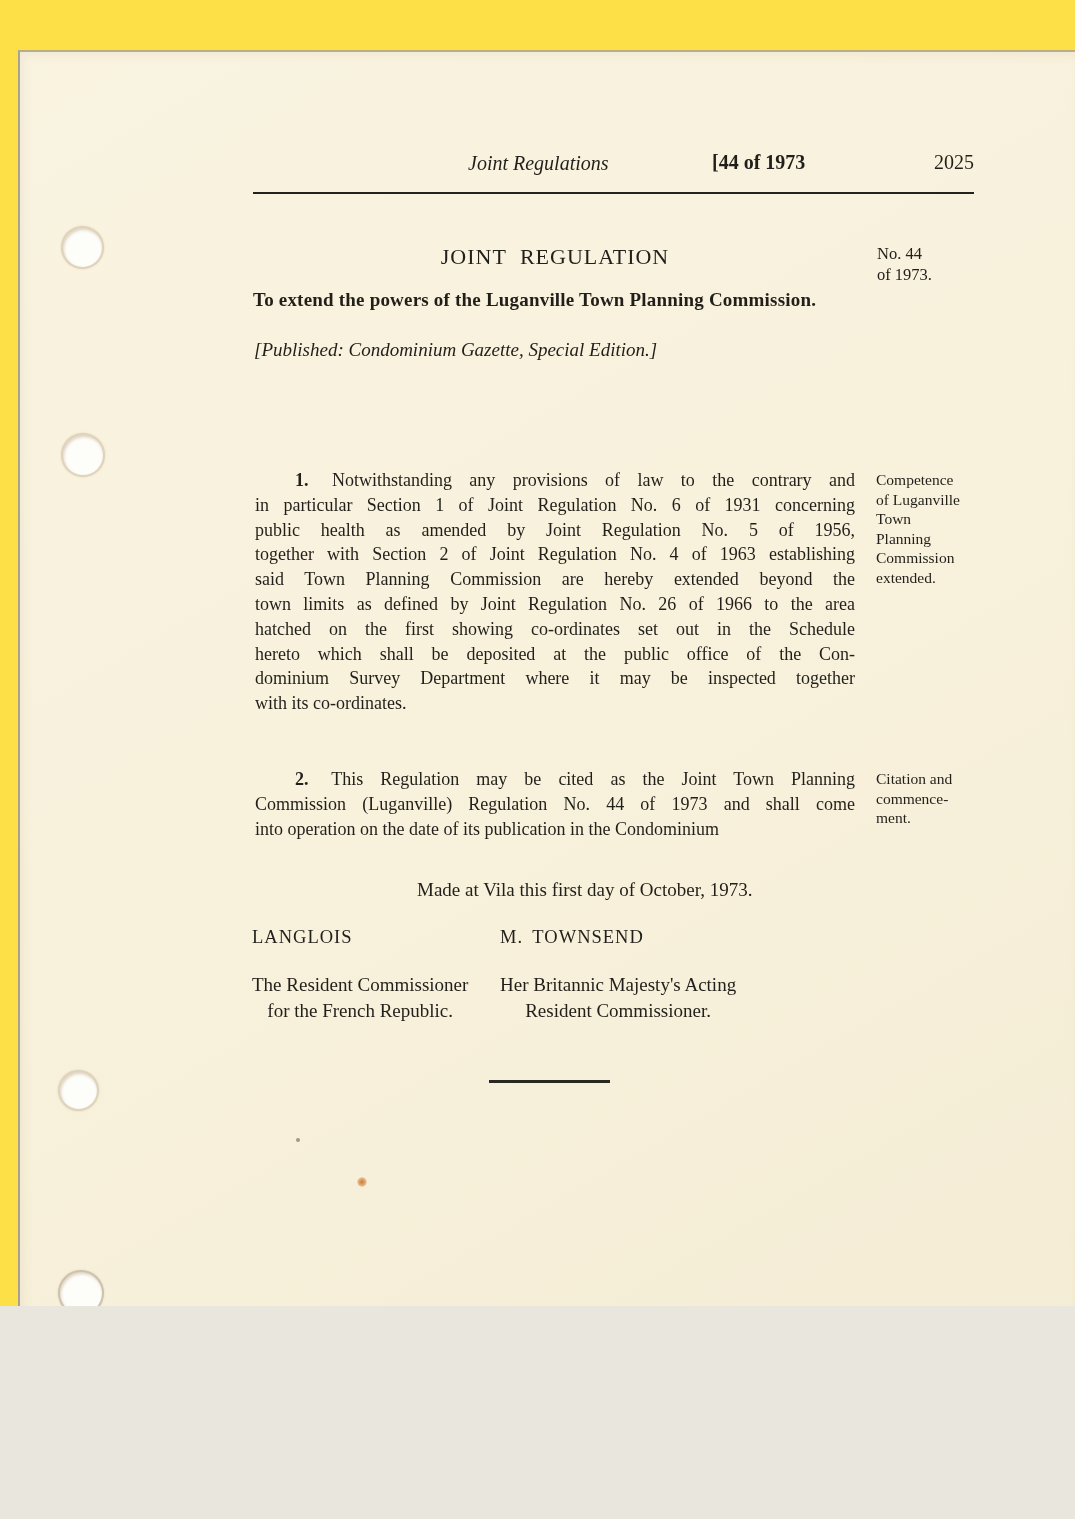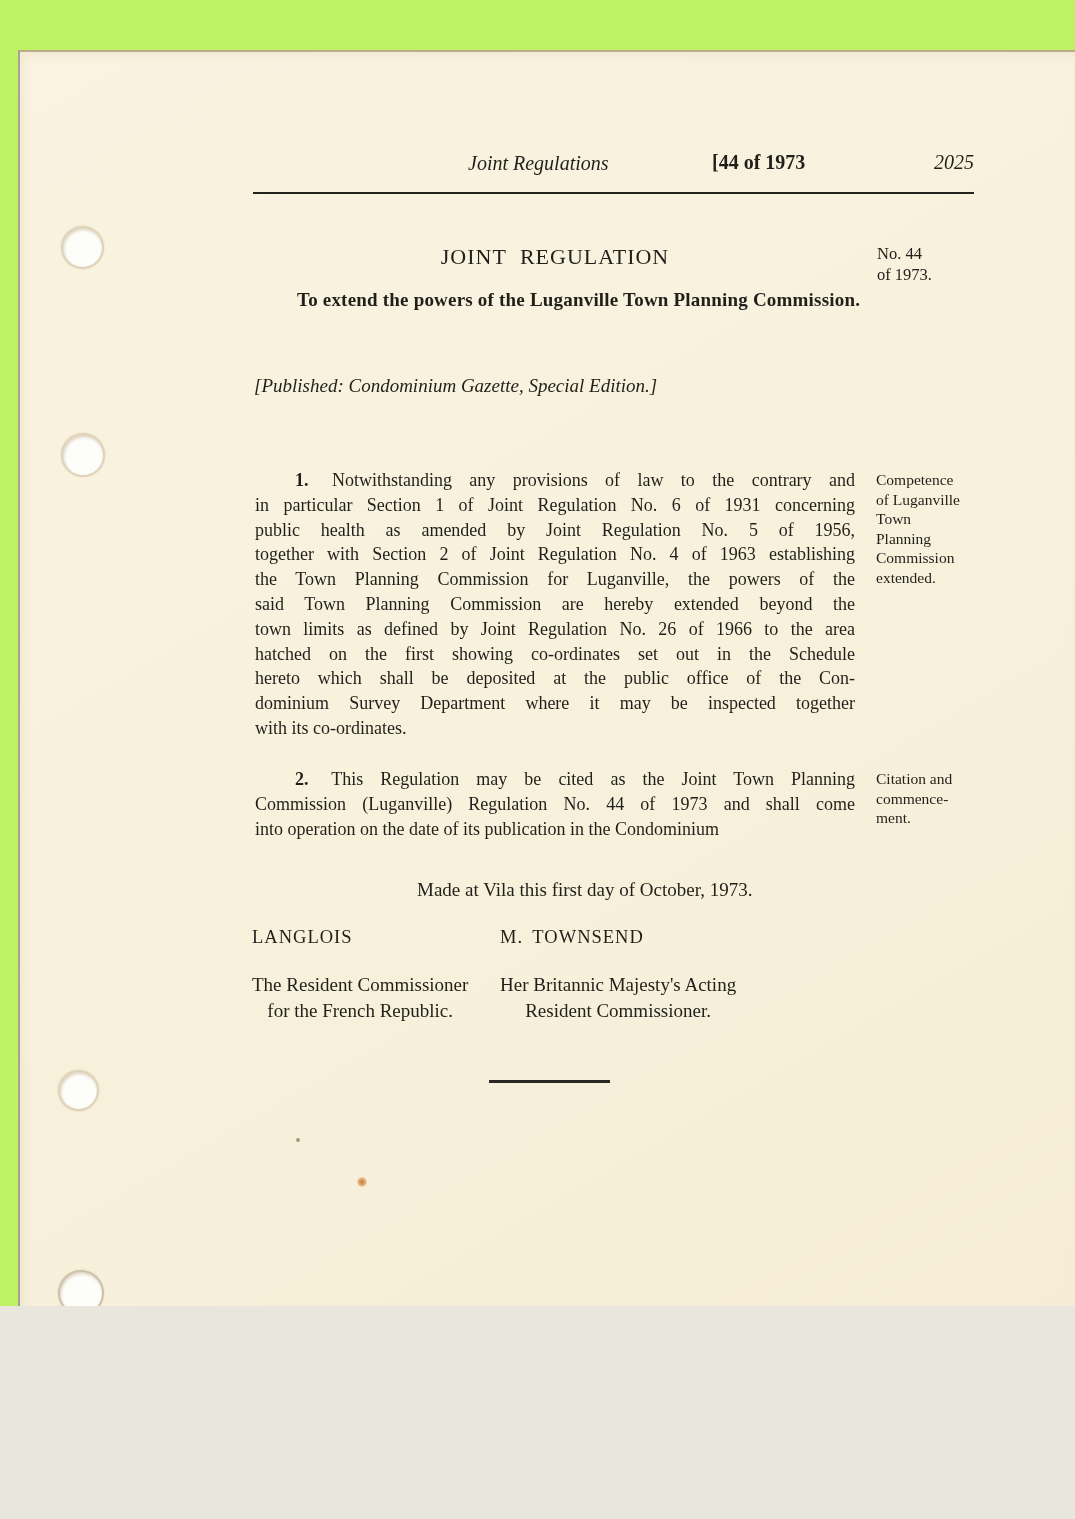--- a/index.html
+++ b/index.html
@@ -1,18 +1,18 @@
 <!DOCTYPE html>
 <html><head>
 <meta charset="utf-8">
 <style>
   html,body{margin:0;padding:0;background:#e9e6de;}
   .scan{
     position:relative;width:1075px;height:1306px;margin:0 auto;overflow:hidden;
-    background:#bef264;
+    background:#fde047;
     font-family:"Liberation Serif","DejaVu Serif",serif;color:#211f1a;
   }
   .page{
     position:absolute;left:18px;top:50px;width:1057px;height:1469px;box-sizing:border-box;
     background:linear-gradient(150deg,#f9f3e1 0%,#f8f1dc 45%,#f4ecd4 100%);
     border-top:2px solid rgba(168,152,112,.75);
     border-left:2px solid rgba(128,122,110,.65);
     box-shadow:inset 4px 4px 10px rgba(175,155,105,.10);
   }
   .hole{
@@ -28,26 +28,26 @@
     position:absolute;left:357px;top:1177px;width:10px;height:10px;border-radius:50%;
     background:radial-gradient(circle,#cf7a31 0%,rgba(207,122,49,.55) 50%,rgba(207,122,49,0) 78%);
   }
   .speck{
     position:absolute;left:296px;top:1138px;width:4px;height:4px;border-radius:50%;
     background:rgba(85,88,52,.55);
   }
   .abs{position:absolute;}
   .hjournal{left:468px;top:152px;font-style:italic;font-size:20px;}
   .hcite{left:712px;top:151px;font-weight:bold;font-size:20px;}
-  .hpage{left:934px;top:151px;font-size:20px;font-style:italic;}
+  .hpage{left:934px;top:151px;font-size:20px;}
   .hrule{left:253px;top:192px;width:721px;height:2px;background:#24221d;}
   .regnum{left:877px;top:243px;font-size:16.5px;line-height:21px;}
   .doctitle{left:255px;top:244px;width:600px;text-align:center;font-size:22px;letter-spacing:1px;word-spacing:7px;}
-  .subject{left:253px;top:289px;font-weight:bold;font-size:19px;white-space:nowrap;letter-spacing:0.2px;margin-left:44px;}
-  .published{left:254px;top:339px;font-style:italic;font-size:19px;margin-top:36px;}
+  .subject{left:253px;top:289px;font-weight:bold;font-size:19px;white-space:nowrap;letter-spacing:0.2px;}
+  .published{left:254px;top:339px;font-style:italic;font-size:19px;}
   .para{width:600px;font-size:18px;line-height:24.8px;}
   .enact{left:255px;top:381px;}
   .sec1{left:255px;top:468px;}
   .sec2{left:255px;top:767px;}
   .jline{text-align:justify;text-align-last:justify;}
   .jbody .jline:last-child{text-align-last:left;}
   .first{text-indent:40px;}
   .secnum{font-weight:bold;margin-right:6px;}
   .lead{font-variant:small-caps;letter-spacing:.5px;}
   .sidenote{left:876px;width:102px;font-size:15.5px;line-height:19.6px;}
@@ -91,21 +91,20 @@
   <div class="abs subject">To extend the powers of the Luganville Town Planning Commission.</div>
   <div class="abs published">[Published: Condominium Gazette, Special Edition.]</div>
 
 
   <div class="abs para sec1">
     <div class="jline first"><span class="secnum">1.</span> <span>Notwithstanding any provisions of law to the contrary and</span></div>
     <div class="jbody">
         <div class="jline">in particular Section 1 of Joint Regulation No. 6 of 1931 concerning</div>
         <div class="jline">public health as amended by Joint Regulation No. 5 of 1956,</div>
         <div class="jline">together with Section 2 of Joint Regulation No. 4 of 1963 establishing</div>
-        <div class="jline">the Town Planning Commission for Luganville, the powers of the</div>
         <div class="jline">said Town Planning Commission are hereby extended beyond the</div>
         <div class="jline">town limits as defined by Joint Regulation No. 26 of 1966 to the area</div>
         <div class="jline">hatched on the first showing co-ordinates set out in the Schedule</div>
         <div class="jline">hereto which shall be deposited at the public office of the Con-</div>
         <div class="jline">dominium Survey Department where it may be inspected together</div>
         <div class="jline">with its co-ordinates.</div>
       </div>
   </div>
   <div class="abs sidenote sn1">Competence<br>of Luganville<br>Town<br>Planning<br>Commission<br>extended.</div>
 

